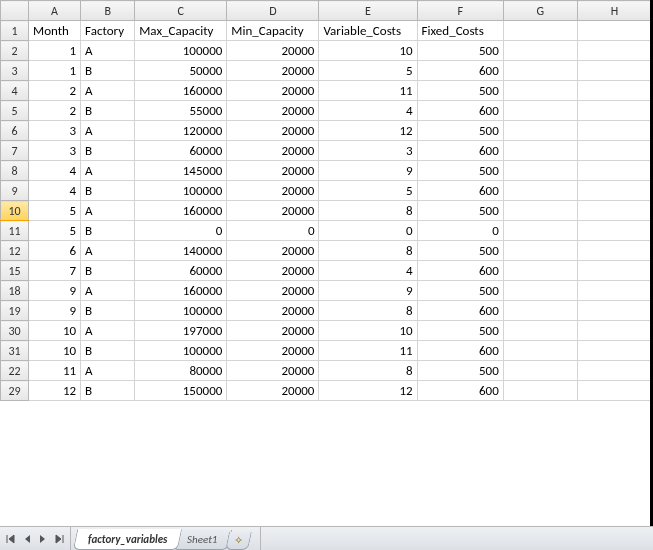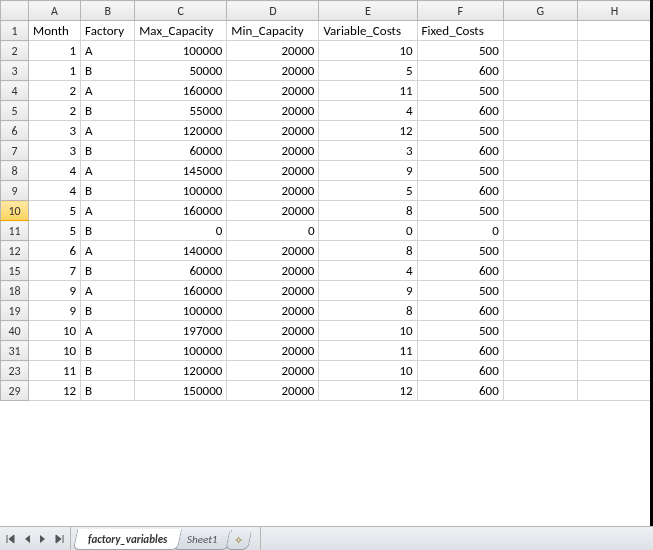--- a/index.html
+++ b/index.html
@@ -332,21 +332,21 @@
           <td class="num">9</td>
           <td class="txt">B</td>
           <td class="num">100000</td>
           <td class="num">20000</td>
           <td class="num">8</td>
           <td class="num">600</td>
           <td></td>
           <td></td>
         </tr>
         <tr>
-          <th class="rowhdr">40</th>
+          <th class="rowhdr">30</th>
           <td class="num">10</td>
           <td class="txt">A</td>
           <td class="num">197000</td>
           <td class="num">20000</td>
           <td class="num">10</td>
           <td class="num">500</td>
           <td></td>
           <td></td>
         </tr>
         <tr>
@@ -354,27 +354,27 @@
           <td class="num">10</td>
           <td class="txt">B</td>
           <td class="num">100000</td>
           <td class="num">20000</td>
           <td class="num">11</td>
           <td class="num">600</td>
           <td></td>
           <td></td>
         </tr>
         <tr>
-          <th class="rowhdr">23</th>
+          <th class="rowhdr">22</th>
           <td class="num">11</td>
-          <td class="txt">B</td>
-          <td class="num">120000</td>
-          <td class="num">20000</td>
-          <td class="num">10</td>
-          <td class="num">600</td>
+          <td class="txt">A</td>
+          <td class="num">80000</td>
+          <td class="num">20000</td>
+          <td class="num">8</td>
+          <td class="num">500</td>
           <td></td>
           <td></td>
         </tr>
         <tr>
           <th class="rowhdr">29</th>
           <td class="num">12</td>
           <td class="txt">B</td>
           <td class="num">150000</td>
           <td class="num">20000</td>
           <td class="num">12</td>

